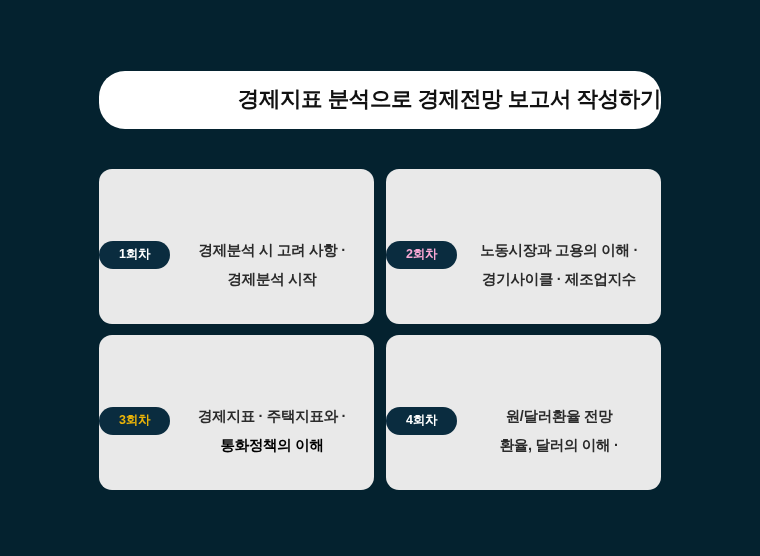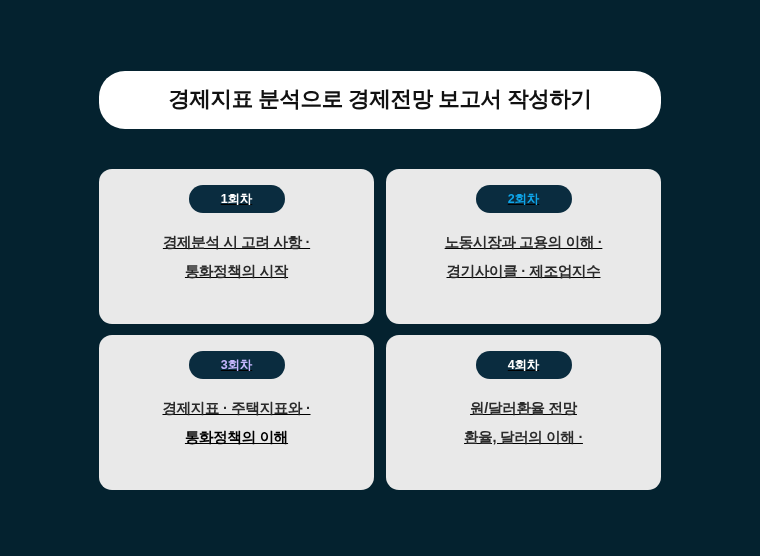--- a/index.html
+++ b/index.html
@@ -54,27 +54,26 @@
     display: grid;
     grid-template-columns: 275px 275px;
     grid-template-rows: 155px 155px;
     column-gap: 12px;
     row-gap: 11px;
   }
   .card {
     background: #e9e9e9;
     border-radius: 13px;
     display: flex;
-    flex-direction: column;
+    flex-direction: row;
     align-items: center;
     box-sizing: border-box;
     padding-top: 16px;
     position: relative;
     overflow: hidden;
-    text-decoration: underline;
   }
   .badge {
     width: 96px;
     height: 28px;
     background: #0a2c3f;
     border-radius: 14px;
     display: flex;
     align-items: center;
     justify-content: center;
     box-sizing: border-box;
@@ -102,49 +101,49 @@
     text-align: right;
     line-height: 1.1;
     white-space: nowrap;
   }
 </style>
 </head>
 <body style="background: rgb(4, 34, 47);">
 
 <div id="stage" style="background: rgb(4, 34, 47);">
 
-  <div class="title-banner" style="background: rgb(255, 255, 255);">
+  <div class="title-banner" style="background: rgb(255, 255, 255); justify-content: flex-end;">
     <span class="title-text" style="color: rgb(17, 17, 17);">경제지표 분석으로 경제전망 보고서 작성하기</span>
   </div>
 
   <div class="card-grid">
 
     <div class="card" style="background: rgb(233, 233, 233);">
       <div class="badge" style="background: rgb(10, 44, 63);">
         <span class="badge-label" style="color: rgb(255, 255, 255);">1회차</span>
       </div>
       <div class="card-body">
         <span class="card-line" style="color: rgb(43, 43, 43);">경제분석 시 고려 사항 ·</span>
-        <span class="card-line" style="color: rgb(43, 43, 43);">통화정책의 시작</span>
+        <span class="card-line" style="color: rgb(43, 43, 43);">경제분석 시작</span>
       </div>
     </div>
 
     <div class="card" style="background: rgb(233, 233, 233);">
       <div class="badge" style="background: rgb(10, 44, 63);">
-        <span class="badge-label" style="color: #0ea5e9;">2회차</span>
+        <span class="badge-label" style="color: #f9a8d4;">2회차</span>
       </div>
       <div class="card-body">
         <span class="card-line" style="color: rgb(43, 43, 43);">노동시장과 고용의 이해 ·</span>
         <span class="card-line" style="color: rgb(43, 43, 43);">경기사이클 · 제조업지수</span>
       </div>
     </div>
 
     <div class="card" style="background: rgb(233, 233, 233);">
       <div class="badge" style="background: rgb(10, 44, 63);">
-        <span class="badge-label" style="color: #c4b5fd;">3회차</span>
+        <span class="badge-label" style="color: #eab308;">3회차</span>
       </div>
       <div class="card-body">
         <span class="card-line" style="color: rgb(43, 43, 43);">경제지표 · 주택지표와 ·</span>
         <span class="card-line" style="color: #000000;">통화정책의 이해</span>
       </div>
     </div>
 
     <div class="card" style="background: rgb(233, 233, 233);">
       <div class="badge" style="background: rgb(10, 44, 63);">
         <span class="badge-label" style="color: rgb(255, 255, 255);">4회차</span>

